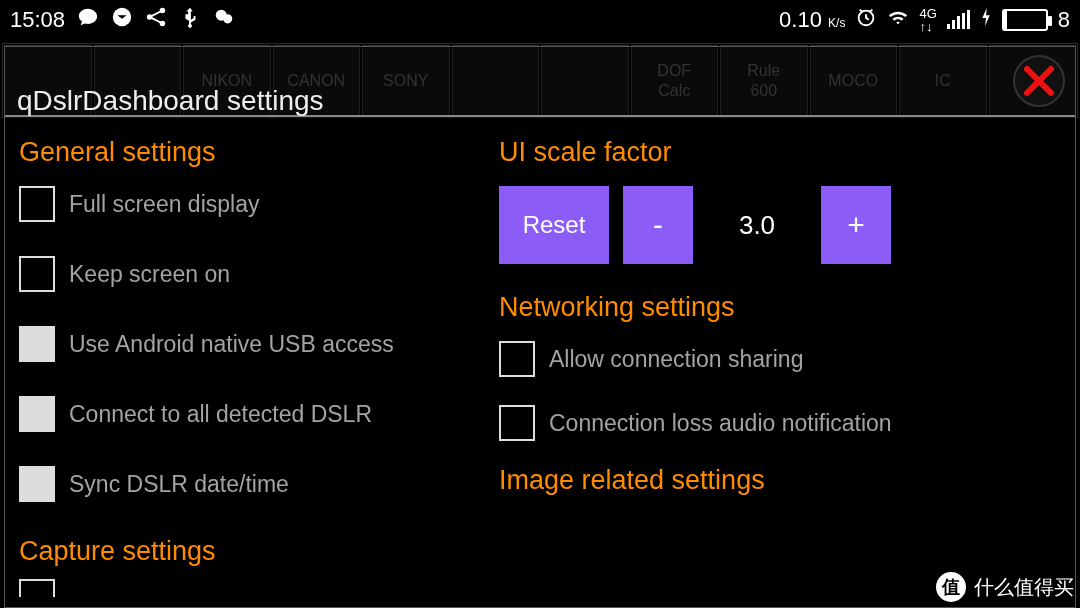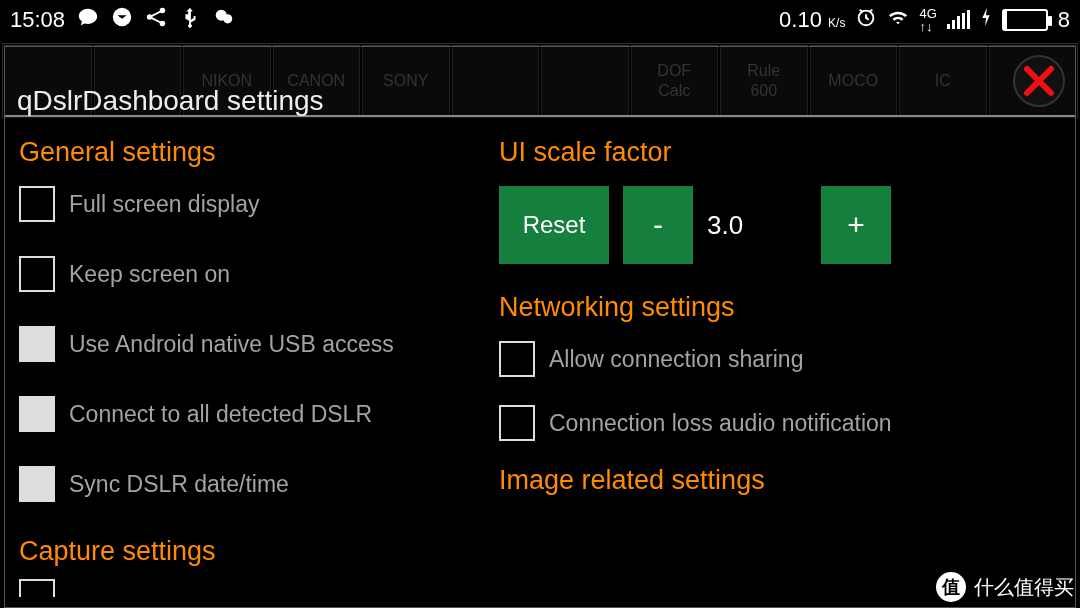--- a/index.html
+++ b/index.html
@@ -123,31 +123,31 @@
   .row-label { font-size: 23px; color: #a3a3a3; text-align: center; }
 
   .scale-row {
     display: flex;
     align-items: center;
     gap: 14px;
     margin: 14px 0 28px 0;
   }
   .scale-btn {
     height: 78px;
-    background: #15803d;
+    background: #8b5cf6;
     color: #fff;
     font-size: 24px;
     display: flex; align-items: center; justify-content: center;
     border: none;
   }
   .reset-btn { width: 110px; }
   .pm-btn { width: 70px; font-size: 30px; }
   .scale-val {
     width: 100px;
-    text-align: left;
+    text-align: center;
     font-size: 26px;
     color: #fff;
   }
   .partial-checkbox {
     width: 36px; height: 18px;
     border: 2px solid #ddd; border-bottom: none;
     background:#000;
   }
 
   

